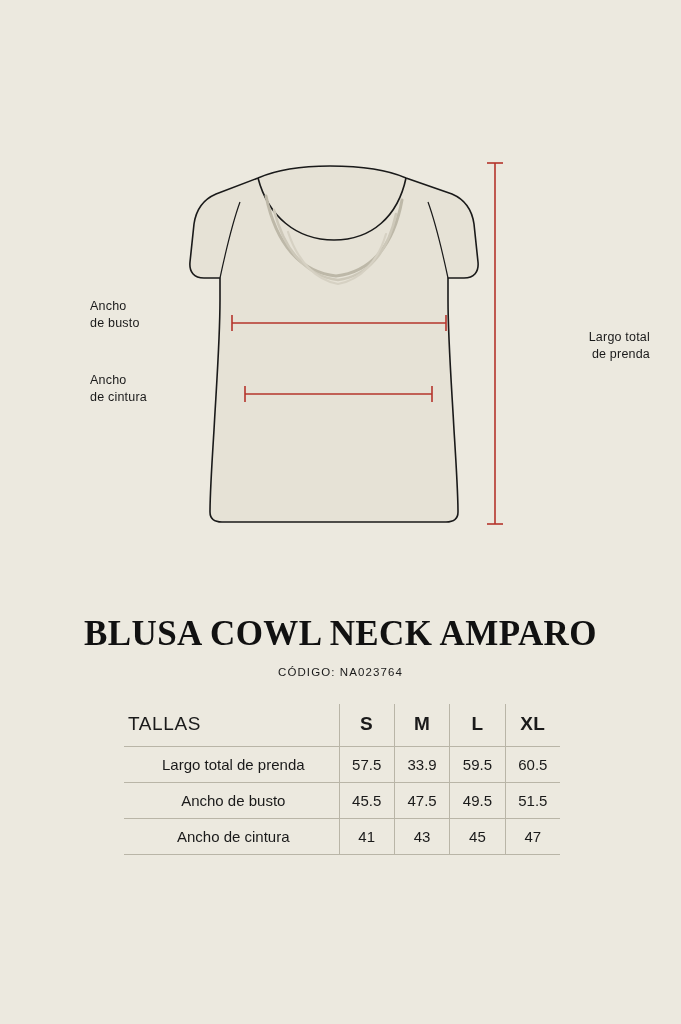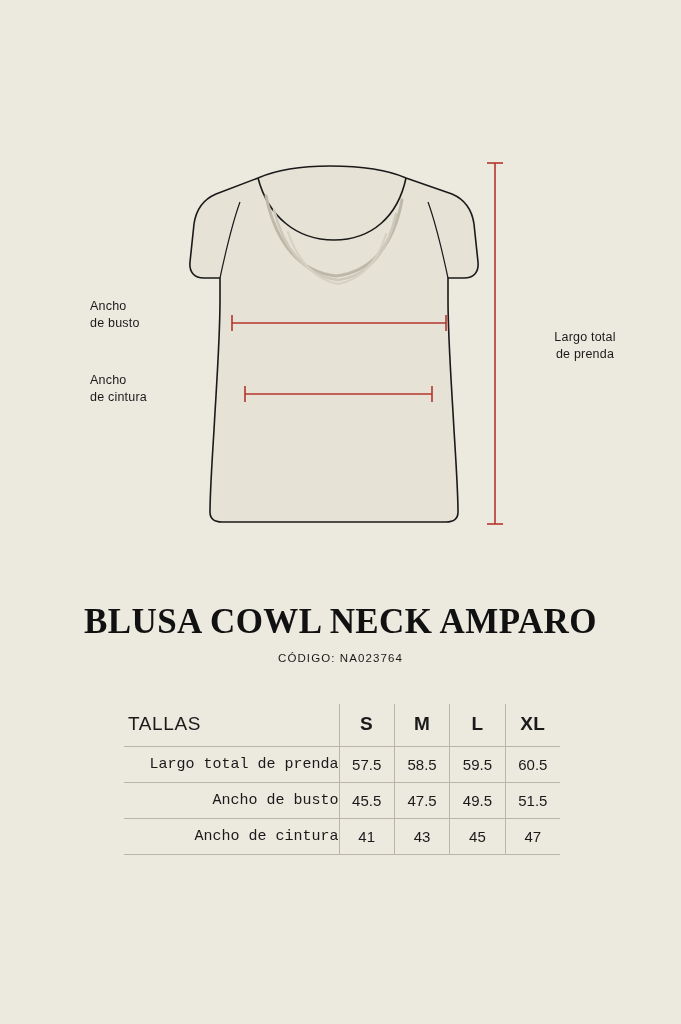--- a/index.html
+++ b/index.html
@@ -44,36 +44,36 @@
   }
   .annot.left {
     text-align: left;
   }
   .annot.right {
     text-align: left;
   }
 
   #annot-busto { left: 90px; top: 298px; width: 110px; }
   #annot-cintura { left: 90px; top: 372px; width: 110px; }
-  #annot-largo { left: 520px; top: 329px; width: 130px; text-align: center; }
+  #annot-largo { left: 520px; top: 329px; width: 130px; text-align: right; }
 
   
   .title-block {
     position: absolute;
     top: 602px;
     left: 0;
     width: 681px;
     text-align: center;
   }
   .product-title {
     font-family: "Liberation Serif", serif;
     font-size: 35px;
     font-weight: 700;
     letter-spacing: 0.4px;
-    margin: 0;
+    margin: 12px;
     color: #111;
   }
   .product-code {
     font-family: "Liberation Sans", sans-serif;
     font-size: 11.5px;
     letter-spacing: 1.1px;
     margin-top: 10px;
     color: #1a1a1a;
   }
 
@@ -90,25 +90,24 @@
   .size-table td {
     border-bottom: 1px solid #b9b5a7;
     padding: 9px 0 9px 0;
     font-weight: normal;
     color: #1a1a1a;
   }
   .size-table thead th {
     border-bottom: 1px solid #b9b5a7;
   }
   .size-table .rowlabel {
-    text-align: right;
+    text-align: center;
     padding-left: 4px;
     width: 214px;
     font-size: 15px;
-    font-family: Liberation Mono, monospace;
   }
   .size-table .head-label {
     text-align: left;
     padding-left: 4px;
     font-size: 19px;
     font-weight: 400;
     letter-spacing: 0.6px;
     padding-bottom: 11px;
   }
   .size-table .sizecol {
@@ -227,21 +226,21 @@
         <th class="sizecol">S</th>
         <th class="sizecol">M</th>
         <th class="sizecol">L</th>
         <th class="sizecol">XL</th>
       </tr>
     </thead>
     <tbody>
       <tr>
         <td class="rowlabel">Largo total de prenda</td>
         <td class="sizecol">57.5</td>
-        <td class="sizecol">58.5</td>
+        <td class="sizecol">33.9</td>
         <td class="sizecol">59.5</td>
         <td class="sizecol">60.5</td>
       </tr>
       <tr>
         <td class="rowlabel">Ancho de busto</td>
         <td class="sizecol">45.5</td>
         <td class="sizecol">47.5</td>
         <td class="sizecol">49.5</td>
         <td class="sizecol">51.5</td>
       </tr>

